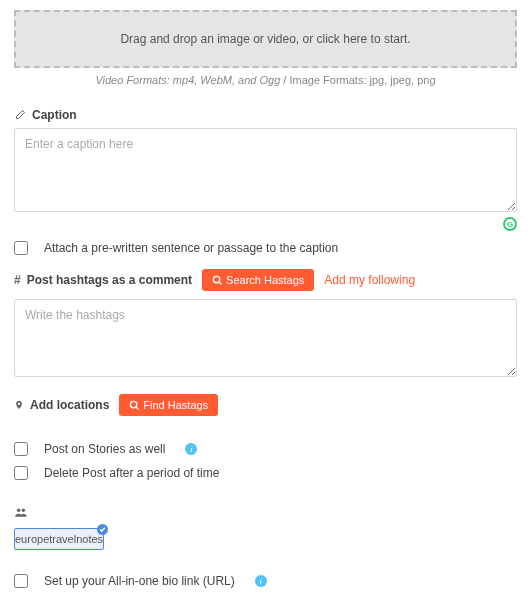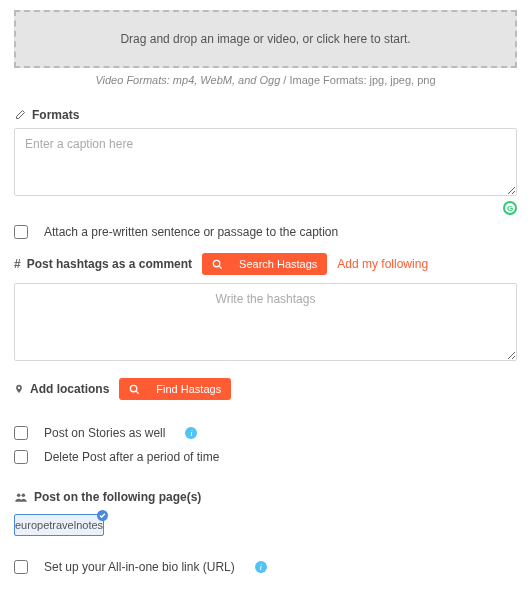--- a/index.html
+++ b/index.html
@@ -43,22 +43,22 @@
   .caption-input, .hashtags-input {
     width: 100%;
     border: 1px solid #d8d8d8;
     border-radius: 2px;
     padding: 8px 10px;
     font-size: 12px;
     font-family: inherit;
     color: #444;
     resize: vertical;
   }
-  .caption-input { height: 68px; }
-  .hashtags-input { height: 78px; text-align: center; }
+  .caption-input { height: 84px; }
+  .hashtags-input { height: 78px; }
   .caption-input::placeholder, .hashtags-input::placeholder { color: #aaa; }
   .grammar-badge {
     display: flex;
     justify-content: flex-end;
     margin-top: 2px;
     margin-bottom: 10px;
   }
   .grammar-circ {
     width: 14px; height: 14px; border-radius: 50%;
     border: 2px solid #2ecc71;
@@ -84,21 +84,21 @@
   }
   .btn {
     border: none;
     border-radius: 3px;
     padding: 5px 10px;
     font-size: 11px;
     font-weight: 500;
     cursor: pointer;
     display: inline-flex;
     align-items: center;
-    gap: 16px;
+    gap: 3px;
   }
   .btn-orange { background: #ff5c33; color: #fff; }
   .link-orange {
     color: #ff5c33;
     font-size: 12px;
     text-decoration: none;
     cursor: pointer;
   }
   .info-dot {
     width: 12px; height: 12px; border-radius: 50%;
@@ -138,21 +138,21 @@
 </div>
 <div class="formats">
   <span>Video Formats: </span><span class="video-f">mp4, WebM, and Ogg</span><span class="image-f"> / Image Formats: </span><span class="image-f">jpg, jpeg, png</span>
 </div>
 
 
 <div class="section-label">
   <svg width="12" height="12" viewBox="0 0 24 24" fill="none" stroke="#666" stroke-width="2">
       <path d="M17 3l4 4-12 12H5v-4L17 3z"></path>
     </svg>
-  <span>Formats</span>
+  <span>Caption</span>
 </div>
 <textarea class="caption-input" placeholder="Enter a caption here" style=""></textarea>
 <div class="grammar-badge">
   <div class="grammar-circ">G</div>
 </div>
 
 
 <label class="checkbox-row">
   <input type="checkbox" style="">
   <span>Attach a pre-written sentence or passage to the caption</span>
@@ -210,21 +210,20 @@
 <div class="spacer"></div>
 
 
 <div class="section-label">
   <svg width="14" height="12" viewBox="0 0 24 16" fill="#666">
       <circle cx="8" cy="5" r="3"></circle>
       <circle cx="16" cy="5" r="3"></circle>
       <path d="M2 16c0-3 3-5 6-5s6 2 6 5"></path>
       <path d="M12 16c0-3 2-5 4-5s6 2 6 5"></path>
     </svg>
-  <span>Post on the following page(s)</span>
 </div>
 <div class="page-chip">
   <span>europetravelnotes</span>
   <span class="chip-check">
     <svg width="7" height="7" viewBox="0 0 24 24" fill="none" stroke="#fff" stroke-width="5">
         <polyline points="4,12 9,18 20,6"></polyline>
       </svg>
   </span>
 </div>
 

